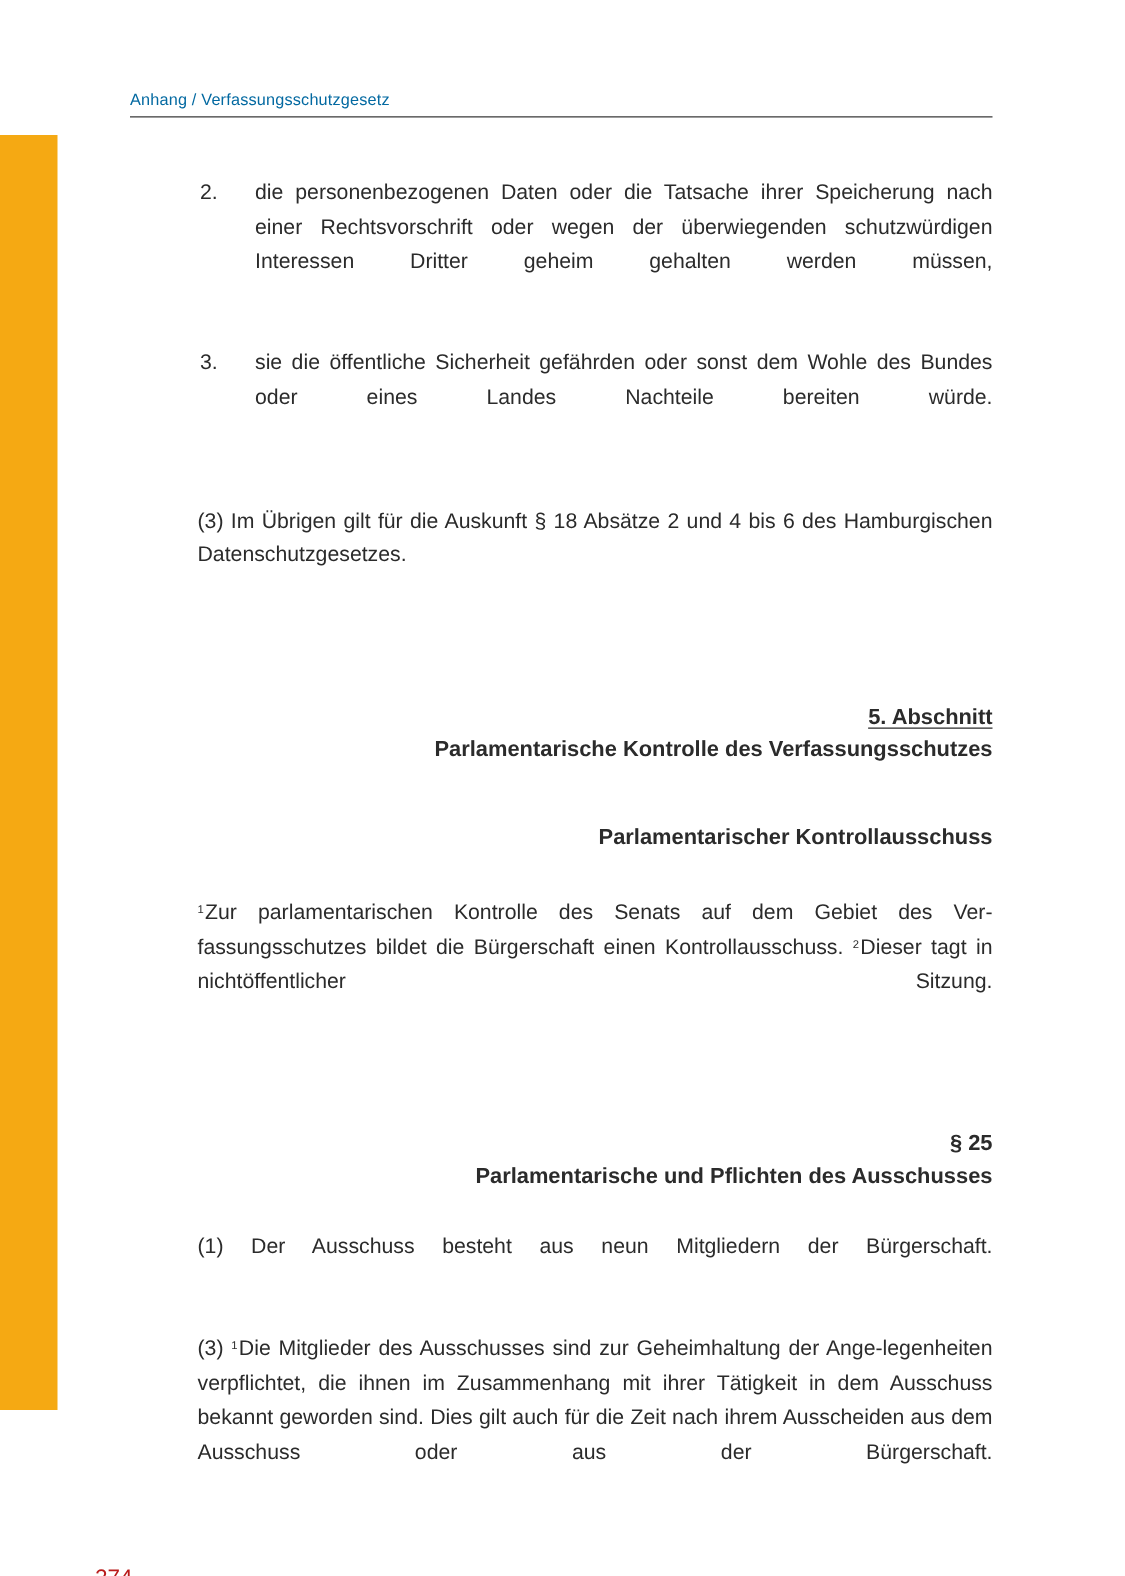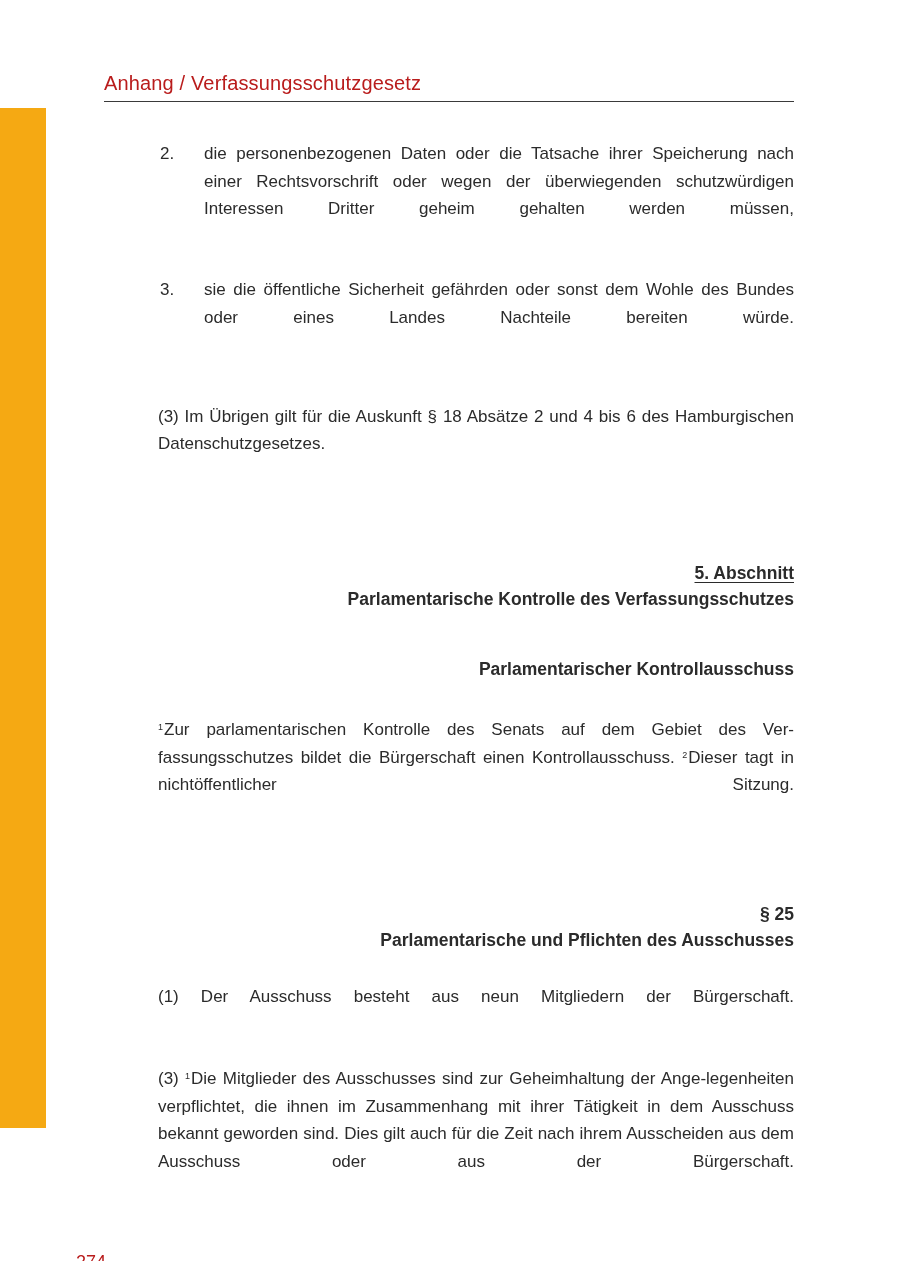--- a/index.html
+++ b/index.html
@@ -36,23 +36,23 @@
   }
 
   
   #running-head {
     position: absolute;
     left: 0;
     top: 72px;
     width: 690px;
   }
   #running-head .head-text {
-    font-size: 20px;
+    font-size: 13px;
     letter-spacing: 0.15px;
-    color: #b91c1c;
+    color: #0369a1;
     display: block;
     padding-bottom: 6px;
   }
   #running-head .head-rule {
     display: block;
     width: 690px;
     height: 1px;
     background: #3a3a3a;
   }
 

